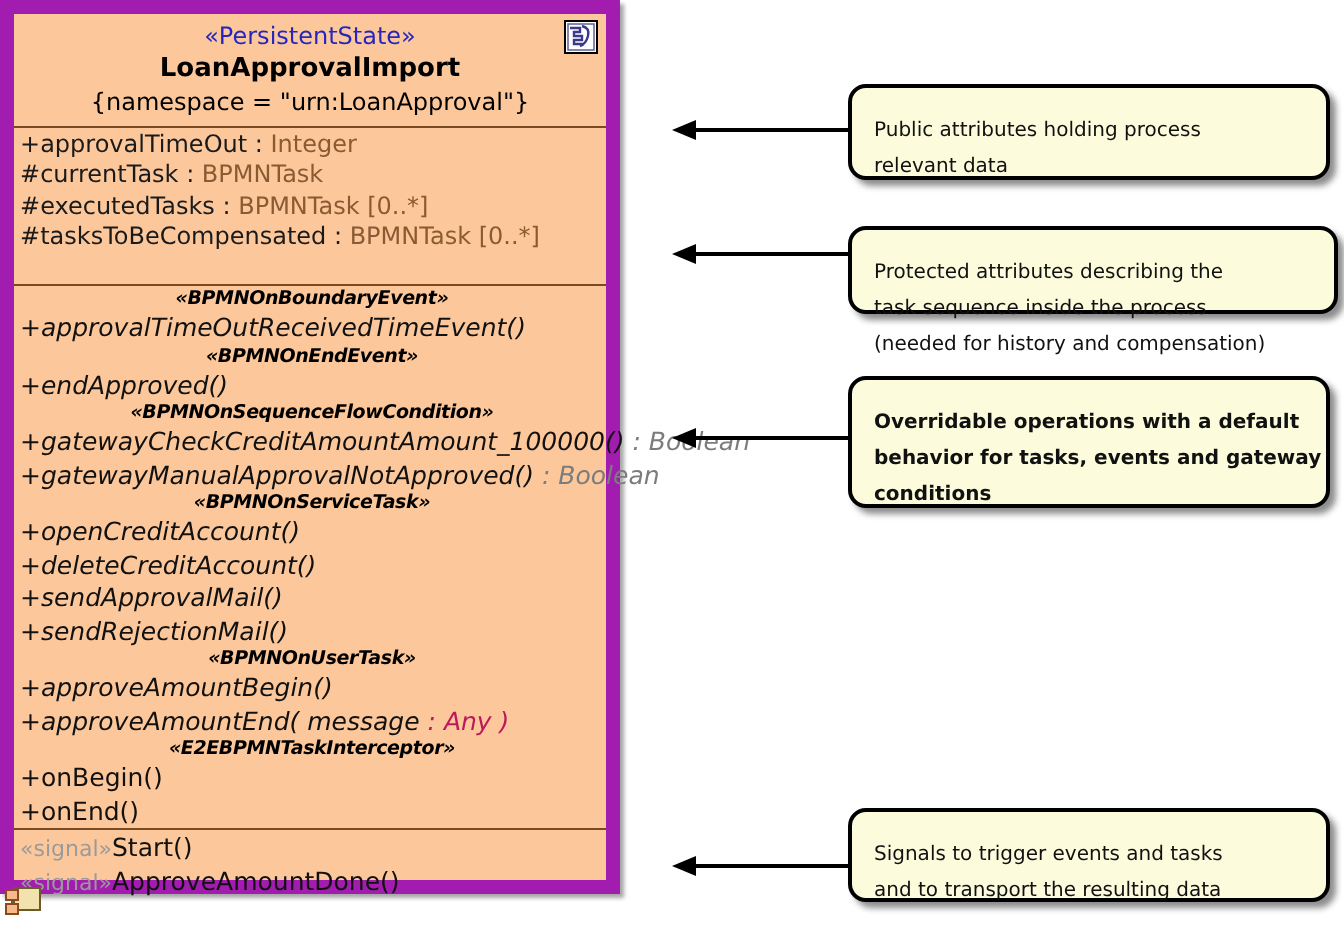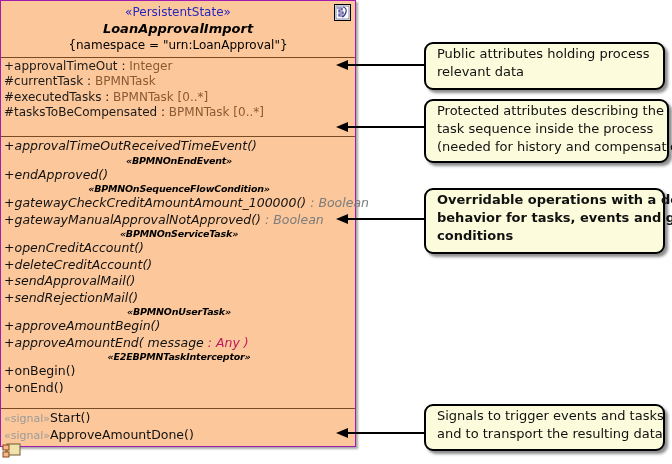--- a/index.html
+++ b/index.html
@@ -13,24 +13,24 @@
     position: relative;
     overflow: hidden;
     font-family: "DejaVu Sans", "Liberation Sans", sans-serif;
   }
 
   
   #class-box {
     position: absolute;
     left: 0px;
     top: 0px;
-    width: 356px;
+    width: 310px;
     height: 447px;
     background: #fcc89b;
-    border: 1px solid #a21caf;
+    border: 7px solid #a21caf;
     box-sizing: border-box;
     box-shadow: 2px 2px 2px rgba(0,0,0,0.35);
   }
 
   .compartment {
     box-sizing: border-box;
     padding: 2px 0 2px 0;
   }
   .compartment + .compartment {
     border-top: 1px solid #7a4a22;
@@ -44,21 +44,20 @@
     height: 56px;
     position: relative;
   }
   .stereotype-top {
     color: #2626bf;
     font-size: 12px;
     line-height: 15px;
   }
   .class-name {
     font-weight: bold;
-    font-style: italic;
     font-size: 13px;
     line-height: 17px;
     color: #000000;
   }
   .tagged-value {
     font-size: 12px;
     line-height: 16px;
     color: #000000;
   }
 
@@ -144,29 +143,29 @@
   }
 
   
   .note {
     position: absolute;
     background: #fcfcdc;
     border: 2px solid #000000;
     border-radius: 9px;
     box-sizing: border-box;
     box-shadow: 3px 3px 3px rgba(0,0,0,0.45);
-    padding: 1px 9px 6px 11px;
-    font-size: 13px;
+    padding: 13px 9px 6px 11px;
+    font-size: 10px;
     line-height: 18px;
     color: #111111;
   }
   .note-line { white-space: nowrap; }
 
   #note-public   { left: 424px; top: 42px;  width: 241px; height: 48px; }
-  #note-protected{ left: 424px; top: 99px;  width: 245px; height: 64px; }
+  #note-protected{ left: 424px; top: 113px;  width: 245px; height: 44px; }
   #note-ops      { left: 424px; top: 188px; width: 241px; height: 66px; font-weight: bold; }
   #note-signals  { left: 424px; top: 404px; width: 241px; height: 47px; }
 
   
   .arrow {
     position: absolute;
     height: 12px;
   }
   .arrow .shaft {
     position: absolute;
@@ -221,20 +220,21 @@
     <div class="member">
       <span class="vis">#</span><span>executedTasks</span><span> : </span><span class="type">BPMNTask [0..*]</span>
     </div>
     <div class="member">
       <span class="vis">#</span><span>tasksToBeCompensated</span><span> : </span><span class="type">BPMNTask [0..*]</span>
     </div>
   </div>
 
   <div class="compartment" id="operations-compartment">
 
+    <div class="group-stereotype">«BPMNOnBoundaryEvent»</div>
     <div class="op"><span>+</span><span>approvalTimeOutReceivedTimeEvent()</span><span class="rtype"></span></div>
 
     <div class="group-stereotype">«BPMNOnEndEvent»</div>
     <div class="op"><span>+</span><span>endApproved()</span><span class="rtype"></span></div>
 
     <div class="group-stereotype">«BPMNOnSequenceFlowCondition»</div>
     <div class="op"><span>+</span><span>gatewayCheckCreditAmountAmount_100000()</span><span class="rtype"> : Boolean</span></div>
     <div class="op"><span>+</span><span>gatewayManualApprovalNotApproved()</span><span class="rtype"> : Boolean</span></div>
 
     <div class="group-stereotype">«BPMNOnServiceTask»</div>

